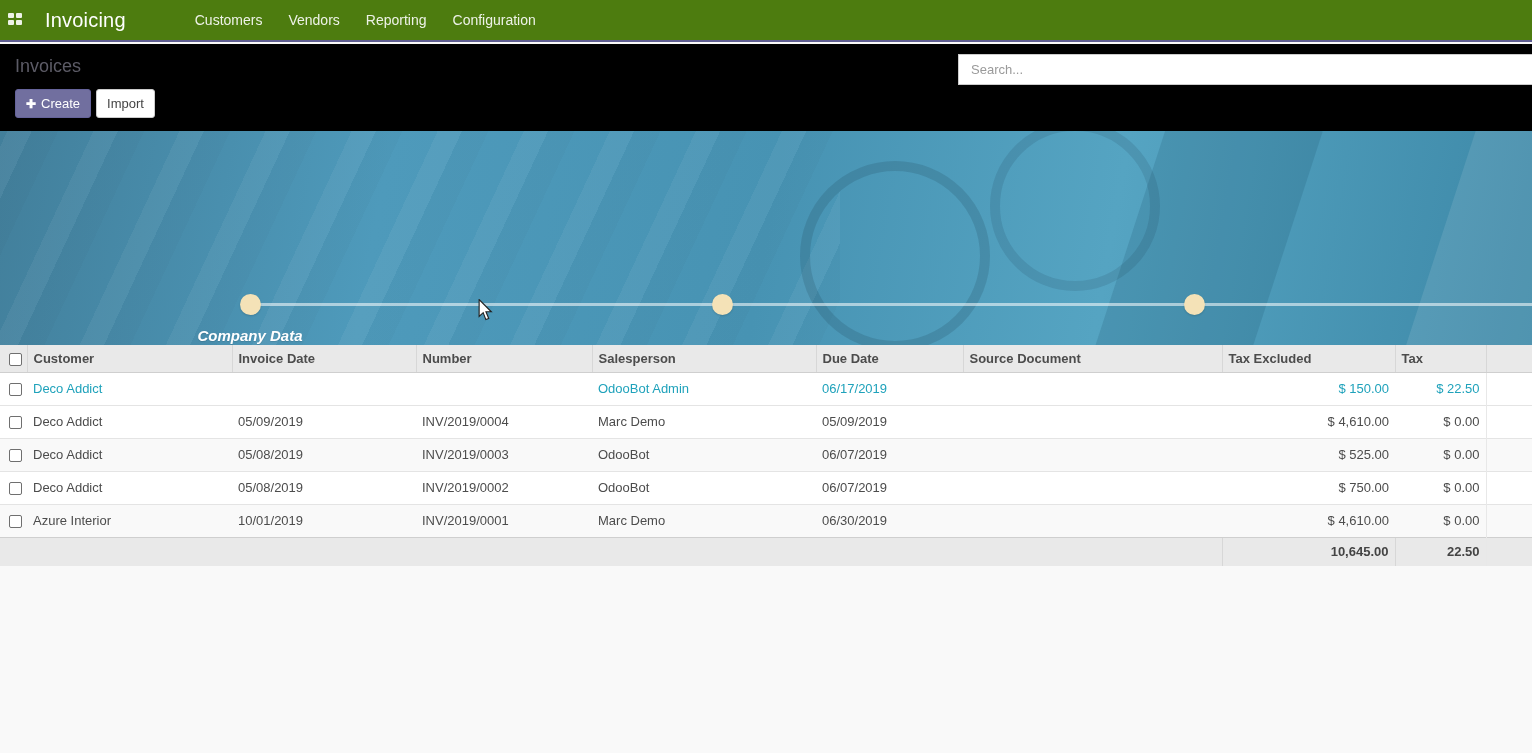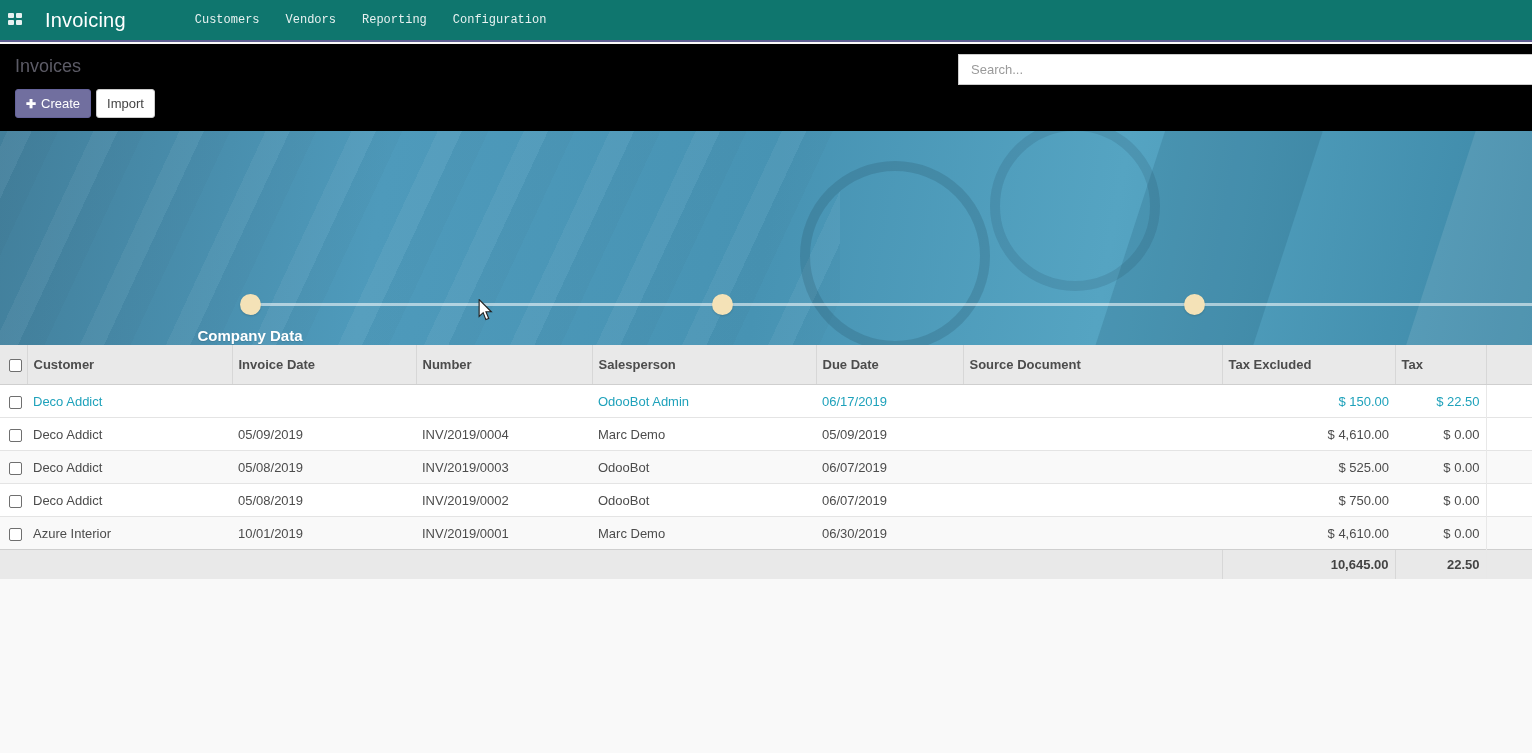--- a/index.html
+++ b/index.html
@@ -2,28 +2,28 @@
 <html><head>
 <meta charset="utf-8">
 <style>
   * { margin:0; padding:0; box-sizing:border-box; }
   html,body { width:1532px; height:753px; }
   body { font-family:"Liberation Sans", sans-serif; background:#ffffff; position:relative; overflow:hidden; }
   .canvas { position:absolute; top:0; left:0; width:1532px; height:753px; background:#f9f9f9; }
 
   
   .topnav { position:absolute; top:0; left:0; width:1532px; height:42px;
-            background:#0f766e; border-bottom:2px solid #5f5e91;
+            background:#4d7c0f; border-bottom:2px solid #5f5e91;
             display:flex; align-items:center; color:#fff; }
   .apps-icon { width:16px; height:14px; margin-left:8px; display:grid;
                grid-template-columns:6px 6px; grid-template-rows:5px 5px; gap:2px; cursor:pointer; }
   .apps-icon span { background:rgba(255,255,255,0.9); border-radius:1px; }
   .brand { font-size:20px; font-weight:400; color:#fff; margin-left:21px; letter-spacing:0.2px; cursor:pointer; }
   .nav-items { display:flex; margin-left:56px; }
-  .nav-item { font-size:12px; color:rgba(255,255,255,0.9); padding:12px 13px; cursor:pointer;font-family:Liberation Mono, monospace; }
+  .nav-item { font-size:14px; color:rgba(255,255,255,0.9); padding:12px 13px; cursor:pointer; }
 
   
   .control-panel { position:absolute; top:44px; left:0; width:1532px; height:87px; background:#000000; }
   .breadcrumb { position:absolute; top:12px; left:15px; font-size:18px; color:#5c5b66; }
   .btn-row-left { position:absolute; top:45px; left:15px; display:flex; gap:5px; }
   .btn { font-size:13px; border-radius:3px; padding:6px 10px; border:1px solid #ccc;
          background:#fff; color:#444; cursor:pointer; display:inline-flex; align-items:center; gap:5px;
          font-family:"Liberation Sans", sans-serif; }
   .btn-primary { background:#716f9f; border-color:#65639a; color:#fff; }
   .plus-glyph { font-size:12px; font-weight:bold; }
@@ -32,21 +32,21 @@
                font-family:"Liberation Sans", sans-serif; outline:none; }
   .searchbox::placeholder { color:#9a9a9a; }
   .btn-row-right { position:absolute; top:45px; left:961px; display:flex; gap:6px; }
   .caret { width:0; height:0; border-left:4px solid transparent; border-right:4px solid transparent;
            border-top:4px solid #555; margin-left:3px; }
   .mini-icon { font-size:12px; color:#333; line-height:1; }
   .funnel-svg { width:11px; height:11px; display:block; }
 
   
   .banner { position:absolute; top:131px; left:0; width:1532px; height:214px; overflow:hidden;
-            background:linear-gradient(100deg, #427f9b 0%, #4e9abb 25%, #4793b3 50%, #55a4c2 72%, #3d88a7 100%); }
+            background:linear-gradient(100deg, #427f9b 0%, #4e9abb 25%, #4793b3 50%, #55a4c2 72%, #3d88a7 100%);font-style:italic; }
   .banner .deco { position:absolute; pointer-events:none; }
   .deco-stripes { top:-40px; left:-60px; width:900px; height:320px;
       background:repeating-linear-gradient(115deg, rgba(255,255,255,0.05) 0 22px, rgba(0,0,0,0.02) 22px 46px, transparent 46px 78px); }
   .deco-lens1 { top:30px; left:800px; width:190px; height:190px; border-radius:50%;
       border:10px solid rgba(25,60,80,0.18); }
   .deco-lens2 { top:-10px; left:990px; width:170px; height:170px; border-radius:50%;
       border:10px solid rgba(25,60,80,0.14); }
   .deco-band { top:-30px; left:1130px; width:150px; height:300px; background:rgba(20,70,95,0.16);
       transform:rotate(18deg); }
   .deco-band2 { top:-30px; left:1440px; width:130px; height:300px; background:rgba(255,255,255,0.10);
@@ -55,21 +55,21 @@
               background:rgba(255,255,255,0.55); }
   .step-dot { position:absolute; top:163px; width:21px; height:21px; border-radius:50%;
               background:#f4e2b7; box-shadow:0 1px 2px rgba(0,0,0,0.15); }
   .step { position:absolute; top:196px; width:240px; text-align:center; color:#fff; }
   .step h3 { font-size:15px; font-weight:bold; color:#fff; margin-bottom:10px; text-shadow:0 1px 1px rgba(0,0,0,0.12); }
 
   
   .list-table { position:absolute; top:345px; left:0; width:1532px; border-collapse:collapse;
                 table-layout:fixed; font-size:13px; color:#4c4c4c; background:#fff; }
   .list-table th { background:#e9e9e9; font-weight:bold; text-align:left; height:27px;
-                   padding:12px 6px; border-left:1px solid #d7d7d7; border-bottom:1px solid #cfcfcf;
+                   padding:0 6px; border-left:1px solid #d7d7d7; border-bottom:1px solid #cfcfcf;
                    white-space:nowrap; overflow:hidden; cursor:pointer; }
   .list-table th:first-child { border-left:none; cursor:default; }
   .list-table td { height:33px; padding:0 6px; border-top:1px solid #e4e4e4;
                    white-space:nowrap; overflow:hidden; }
   .list-table tbody tr:first-child td { border-top:none; }
   .list-table tbody tr:nth-child(odd) { background:#f9f9f9; }
   .list-table tbody tr.draft { background:#fff; }
   .list-table tbody tr { cursor:pointer; }
   .num { text-align:right; }
   .col-sliver { border-left:1px solid #e8e8e8; }

